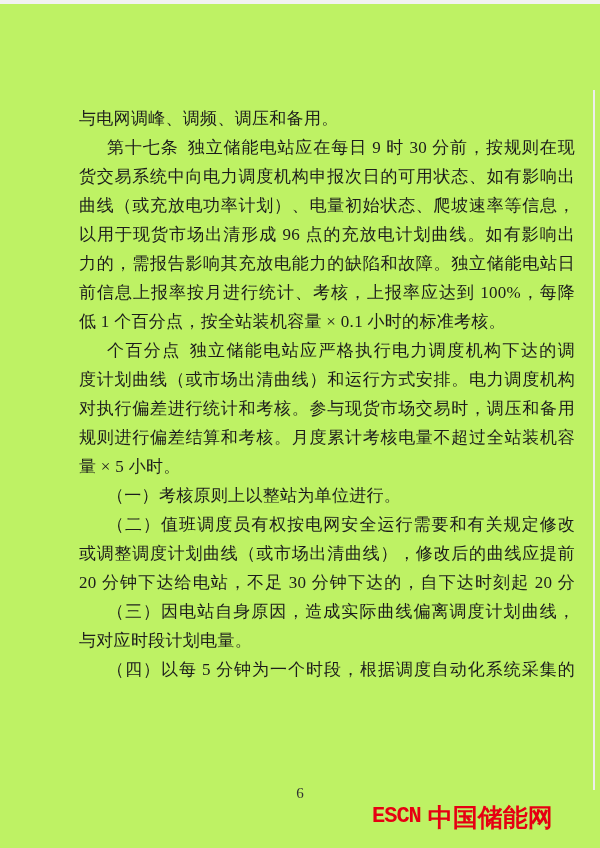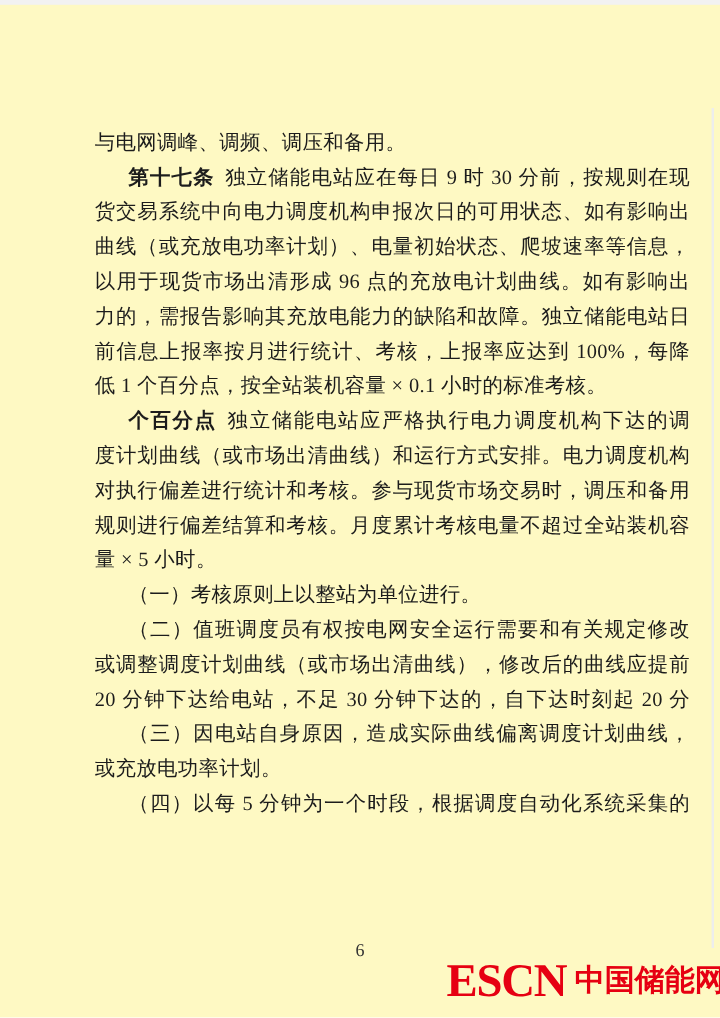--- a/index.html
+++ b/index.html
@@ -4,21 +4,21 @@
 <style>
   html, body {
     margin: 0;
     padding: 0;
     background: #ffffff;
   }
   .sheet {
     position: relative;
     width: 600px;
     height: 848px;
-    background: #fef9c3;
+    background: #bef264;
     overflow: hidden;
     font-family: "Liberation Serif", "DejaVu Serif", serif;
     color: #1c1c1c;
   }
   .scan-edge-top {
     position: absolute;
     top: 0; left: 0;
     width: 100%; height: 4px;
     background: #f2f2f2;
   }
@@ -45,21 +45,21 @@
   }
   .line.fill {
     white-space: normal;
     text-align: justify;
     text-align-last: justify;
   }
   .line.indent {
     text-indent: 28px;
   }
   .term {
-    font-weight: bold;
+    font-weight: normal;
     margin-right: 9px;
   }
   .page-number {
     position: absolute;
     top: 785px;
     left: 0;
     width: 600px;
     text-align: center;
     font-size: 15px;
     color: #333333;
@@ -67,23 +67,23 @@
   .logo {
     position: absolute;
     left: 372px;
     top: 800px;
     height: 34px;
     display: flex;
     align-items: center;
     white-space: nowrap;
   }
   .logo-latin {
-    font-family: Liberation Serif, serif;
+    font-family: Liberation Mono, monospace;
     font-weight: bold;
-    font-size: 39px;
+    font-size: 22px;
     letter-spacing: -1px;
     line-height: 1;
   }
   .logo-cjk {
     font-family: "Liberation Sans", "DejaVu Sans", sans-serif;
     font-weight: bold;
     font-size: 25px;
     margin-left: 7px;
     line-height: 1;
   }
@@ -107,21 +107,21 @@
       <div class="line indent fill"><span class="term">个百分点</span>独立储能电站应严格执行电力调度机构下达的调</div>
       <div class="line fill">度计划曲线（或市场出清曲线）和运行方式安排。电力调度机构</div>
       <div class="line fill">对执行偏差进行统计和考核。参与现货市场交易时，调压和备用</div>
       <div class="line fill">规则进行偏差结算和考核。月度累计考核电量不超过全站装机容</div>
       <div class="line">量 × 5 小时。</div>
       <div class="line indent">（一）考核原则上以整站为单位进行。</div>
       <div class="line indent fill">（二）值班调度员有权按电网安全运行需要和有关规定修改</div>
       <div class="line fill">或调整调度计划曲线（或市场出清曲线），修改后的曲线应提前</div>
       <div class="line fill">20 分钟下达给电站，不足 30 分钟下达的，自下达时刻起 20 分</div>
       <div class="line indent fill">（三）因电站自身原因，造成实际曲线偏离调度计划曲线，</div>
-      <div class="line">或充放电功率计划。</div>
+      <div class="line">与对应时段计划电量。</div>
       <div class="line indent fill">（四）以每 5 分钟为一个时段，根据调度自动化系统采集的</div>
     </div>
 
   <div class="page-number">6</div>
 
   <div class="logo" style="color: rgb(230, 0, 18);">
     <span class="logo-latin">ESCN</span>
     <span class="logo-cjk">中国储能网</span>
   </div>
 </div>

